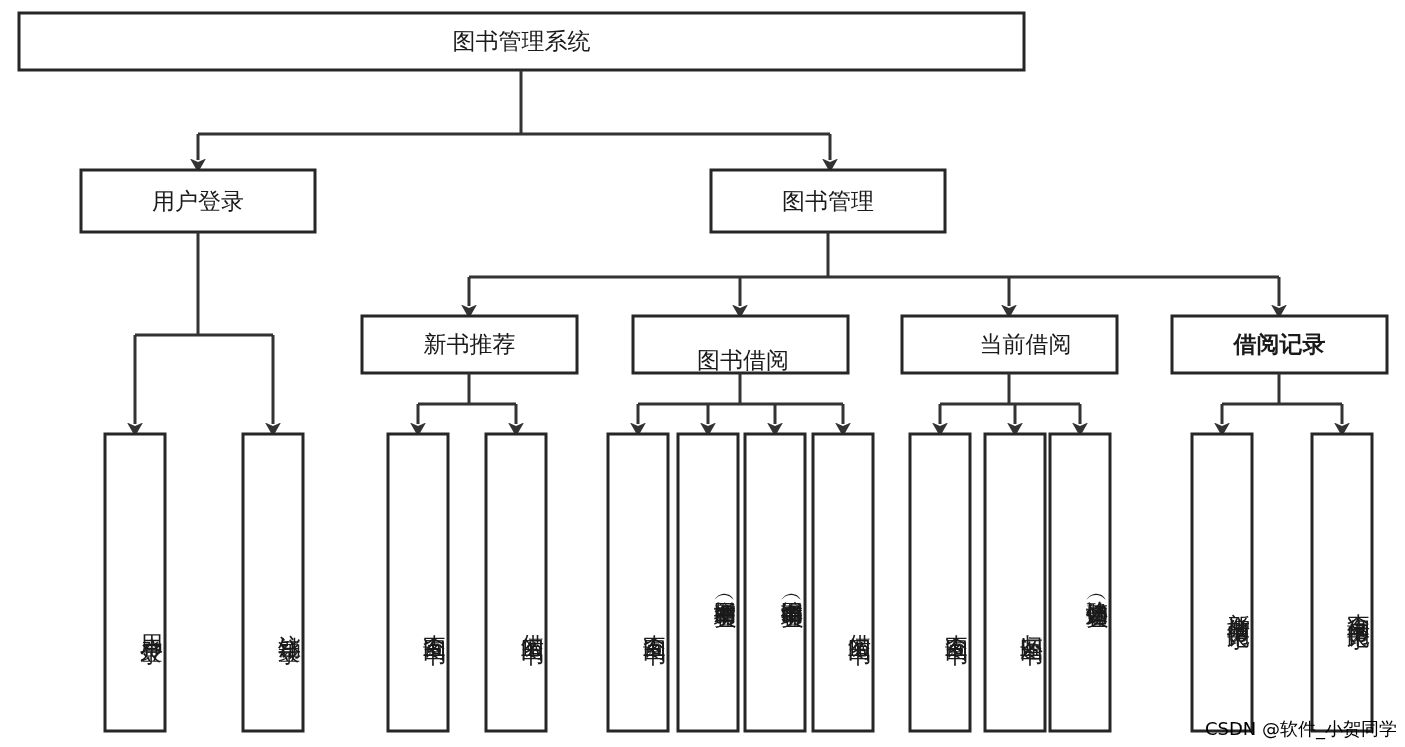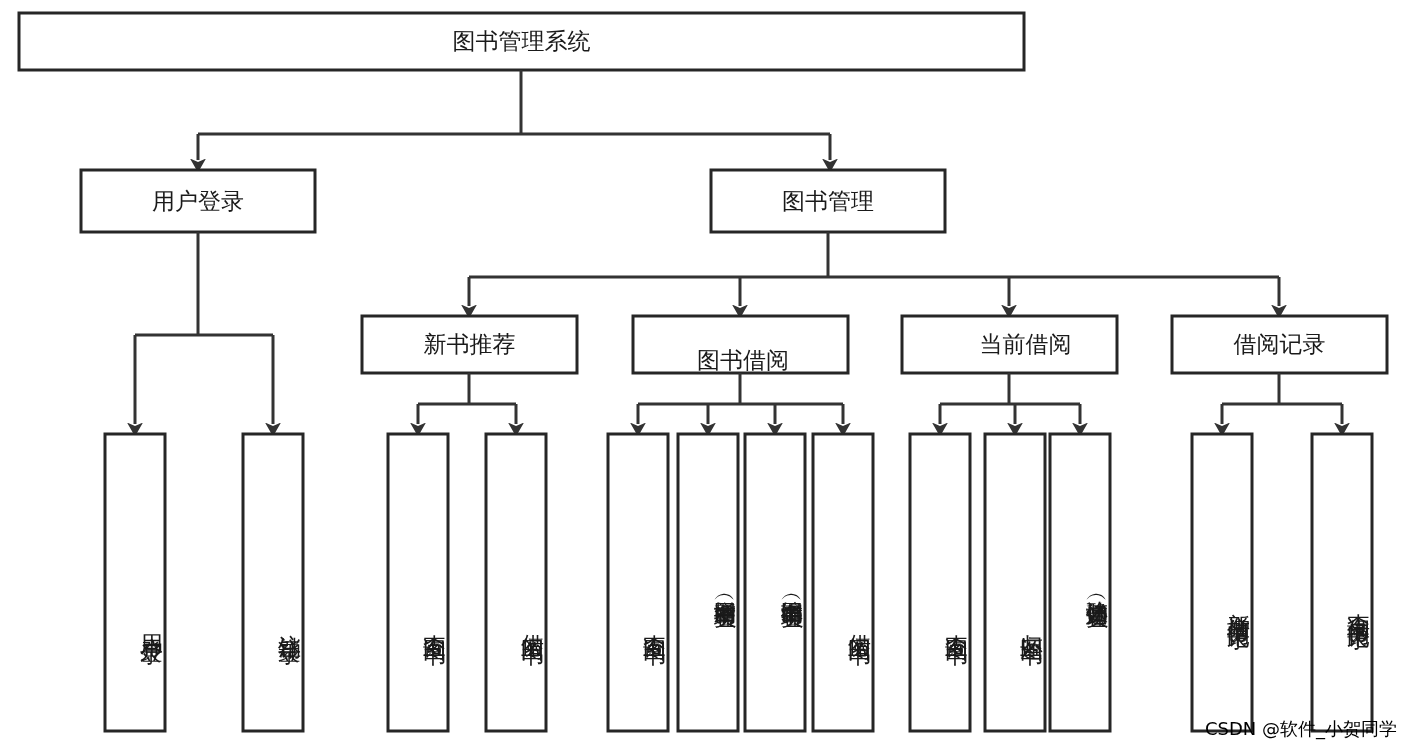--- a/index.html
+++ b/index.html
@@ -158,21 +158,21 @@
   </svg>
 
   <div class="node-label horiz-label" style="left:19px; top:13px; width:1005px; height:57px;">图书管理系统</div>
 
   <div class="node-label horiz-label" style="left:81px; top:170px; width:234px; height:62px;">用户登录</div>
   <div class="node-label horiz-label" style="left:711px; top:170px; width:234px; height:62px;border-radius:7px;">图书管理</div>
 
   <div class="node-label horiz-label" style="left:362px; top:316px; width:215px; height:57px;">新书推荐</div>
   <div class="node-label horiz-label" style="left:633px; top:332px; width:220px; height:57px;">图书借阅</div>
   <div class="node-label horiz-label" style="left:902px; top:316px; width:215px; height:57px;margin-left:16px;">当前借阅</div>
-  <div class="node-label horiz-label" style="left:1172px; top:316px; width:215px; height:57px;">借阅记录</div>
+  <div class="node-label horiz-label" style="left:1172px; top:316px; width:215px; height:57px;font-weight:bold;">借阅记录</div>
 
   <div class="node-label vert-label" style="left:105px; top:434px; width:60px; height:297px; padding-top:78px;">用户登录</div>
   <div class="node-label vert-label" style="left:243px; top:434px; width:60px; height:297px; padding-top:78px;">注销登录</div>
   <div class="node-label vert-label" style="left:388px; top:434px; width:60px; height:297px; padding-top:78px;">查询图书</div>
   <div class="node-label vert-label" style="left:486px; top:434px; width:60px; height:297px; padding-top:78px;">借阅图书</div>
   <div class="node-label vert-label" style="left:608px; top:434px; width:60px; height:297px; padding-top:78px;">查询图书</div>
   <div class="node-label vert-label tall-text" style="left:678px; top:434px; width:60px; height:297px; padding-top:10px;">新增图书（管理员）</div>
   <div class="node-label vert-label tall-text" style="left:745px; top:434px; width:60px; height:297px; padding-top:10px;">编辑图书（管理员）</div>
   <div class="node-label vert-label" style="left:813px; top:434px; width:60px; height:297px; padding-top:78px;">借阅图书</div>
   <div class="node-label vert-label" style="left:910px; top:434px; width:60px; height:297px; padding-top:78px;">查询图书</div>

